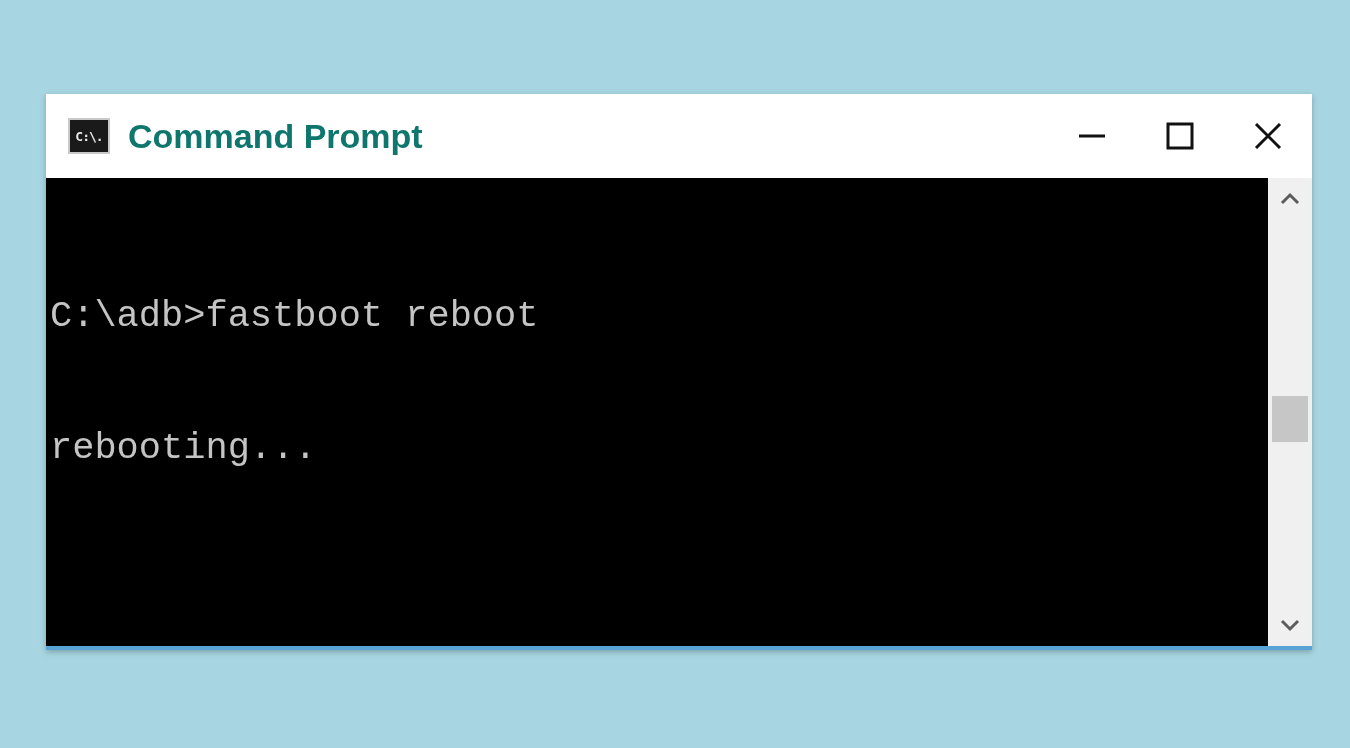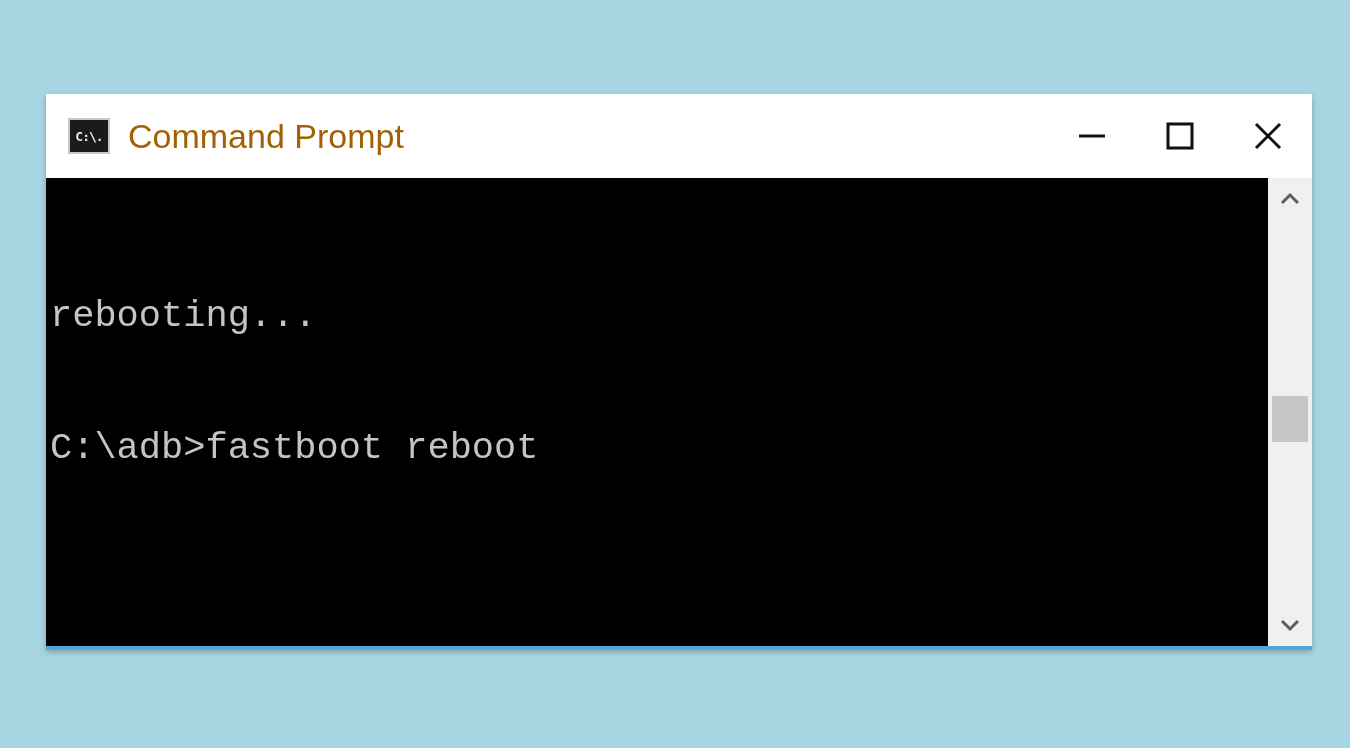--- a/index.html
+++ b/index.html
@@ -46,22 +46,22 @@
   }
   .app-icon-text {
     color: #e8e8e8;
     font-family: "Consolas", monospace;
     font-size: 13px;
     font-weight: bold;
     letter-spacing: -1px;
   }
   .title-text {
     font-size: 34px;
-    color: #a16207;
-    font-weight: 400;
+    color: #0f766e;
+    font-weight: 700;
   }
   .win-controls {
     position: absolute;
     right: 0;
     top: 0;
     height: 84px;
     display: flex;
     align-items: center;
   }
   .win-btn {
@@ -156,22 +156,22 @@
           <line x1="5" y1="5" x2="29" y2="29" stroke="#111" stroke-width="3"></line>
           <line x1="29" y1="5" x2="5" y2="29" stroke="#111" stroke-width="3"></line>
         </svg>
       </div>
     </div>
   </div>
 
   <div class="client-area">
 
     <div class="terminal">
+      <span class="line">C:\adb&gt;fastboot reboot</span>
       <span class="line">rebooting...</span>
-      <span class="line">C:\adb&gt;fastboot reboot</span>
       <span class="line"></span>
       
       <span class="line"></span>
       
     </div>
 
     <div class="scrollbar">
       <div class="scroll-arrow">
         <svg width="20" height="14" viewBox="0 0 20 14">
           <polyline points="2,11 10,3 18,11" fill="none" stroke="#5c5c5c" stroke-width="3"></polyline>

